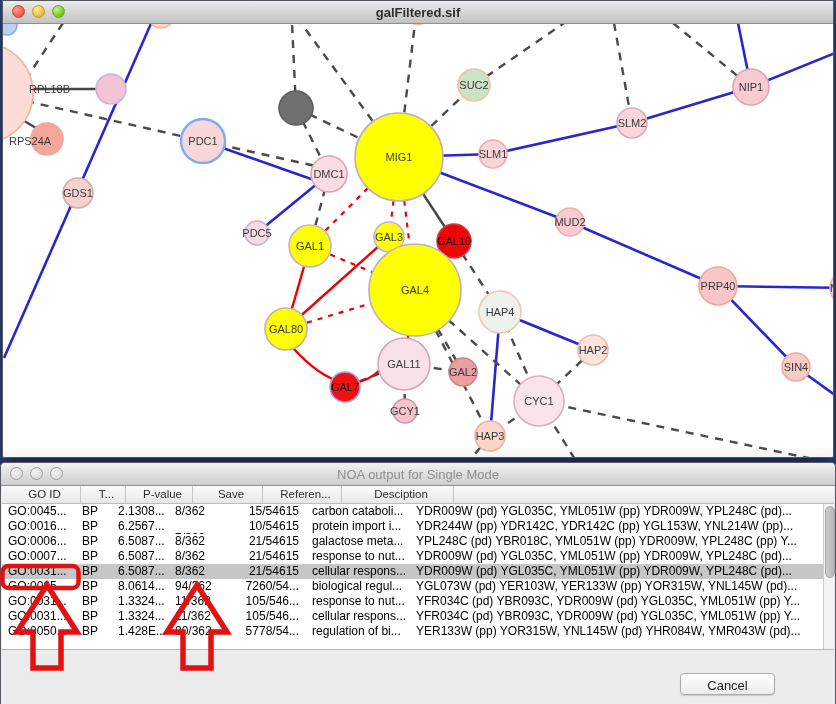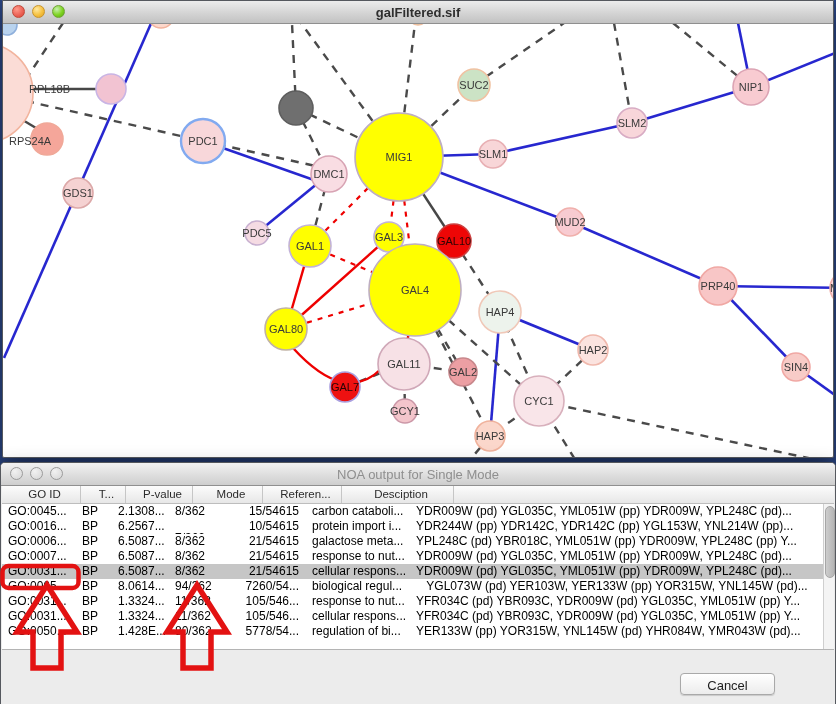--- a/index.html
+++ b/index.html
@@ -192,21 +192,21 @@
       <div class="light gray"></div>
     </div>
     <span class="title">NOA output for Single Mode</span>
   </div>
 
   <div id="table-wrap">
     <div id="table-header">
         <div class="hcell" style="width: 72px;">GO ID</div>
         <div class="hcell" style="width: 38px;">T...</div>
         <div class="hcell" style="width: 60px;">P-value</div>
-        <div class="hcell" style="width: 63px;">Mode</div>
+        <div class="hcell" style="width: 63px;">Save</div>
         <div class="hcell" style="width: 72px;">Referen...</div>
         <div class="hcell" style="width: 105px;">Desciption</div>
       </div>
     <div id="table-body">
         <div class="trow">
           <div class="tcell" style="width: 72px; text-align: left; padding-left: 6px; box-sizing: border-box;">GO:0045...</div>
           <div class="tcell" style="width: 38px; text-align: left; padding-left: 8px; box-sizing: border-box;">BP</div>
           <div class="tcell" style="width: 60px; text-align: left; padding-left: 6px; box-sizing: border-box;">2.1308...</div>
           <div class="tcell" style="width: 63px; text-align: left; padding-left: 3px; box-sizing: border-box;">8/362</div>
           <div class="tcell" style="width: 72px; text-align: right; padding-right: 8px; box-sizing: border-box;">15/54615</div>
@@ -249,21 +249,21 @@
           <div class="tcell" style="width: 105px; text-align: left; padding-left: 5px; box-sizing: border-box;">cellular respons...</div>
           <div class="tcell" style="width: 406px; text-align: left; padding-left: 4px; box-sizing: border-box;">YDR009W (pd) YGL035C, YML051W (pp) YDR009W, YPL248C (pd)...</div>
         </div>
         <div class="trow">
           <div class="tcell" style="width: 72px; text-align: left; padding-left: 6px; box-sizing: border-box;">GO:0065...</div>
           <div class="tcell" style="width: 38px; text-align: left; padding-left: 8px; box-sizing: border-box;">BP</div>
           <div class="tcell" style="width: 60px; text-align: left; padding-left: 6px; box-sizing: border-box;">8.0614...</div>
           <div class="tcell" style="width: 63px; text-align: left; padding-left: 3px; box-sizing: border-box;">94/362</div>
           <div class="tcell" style="width: 72px; text-align: right; padding-right: 8px; box-sizing: border-box;">7260/54...</div>
           <div class="tcell" style="width: 105px; text-align: left; padding-left: 5px; box-sizing: border-box;">biological regul...</div>
-          <div class="tcell" style="width: 406px; text-align: center; padding-left: 4px; box-sizing: border-box;">YGL073W (pd) YER103W, YER133W (pp) YOR315W, YNL145W (pd)...</div>
+          <div class="tcell" style="width: 406px; text-align: left; padding-left: 4px; box-sizing: border-box;">YGL073W (pd) YER103W, YER133W (pp) YOR315W, YNL145W (pd)...</div>
         </div>
         <div class="trow">
           <div class="tcell" style="width: 72px; text-align: left; padding-left: 6px; box-sizing: border-box;">GO:0031...</div>
           <div class="tcell" style="width: 38px; text-align: left; padding-left: 8px; box-sizing: border-box;">BP</div>
           <div class="tcell" style="width: 60px; text-align: left; padding-left: 6px; box-sizing: border-box;">1.3324...</div>
           <div class="tcell" style="width: 63px; text-align: left; padding-left: 3px; box-sizing: border-box;">11/362</div>
           <div class="tcell" style="width: 72px; text-align: right; padding-right: 8px; box-sizing: border-box;">105/546...</div>
           <div class="tcell" style="width: 105px; text-align: left; padding-left: 5px; box-sizing: border-box;">response to nut...</div>
           <div class="tcell" style="width: 406px; text-align: left; padding-left: 4px; box-sizing: border-box;">YFR034C (pd) YBR093C, YDR009W (pd) YGL035C, YML051W (pp) Y...</div>
         </div>

